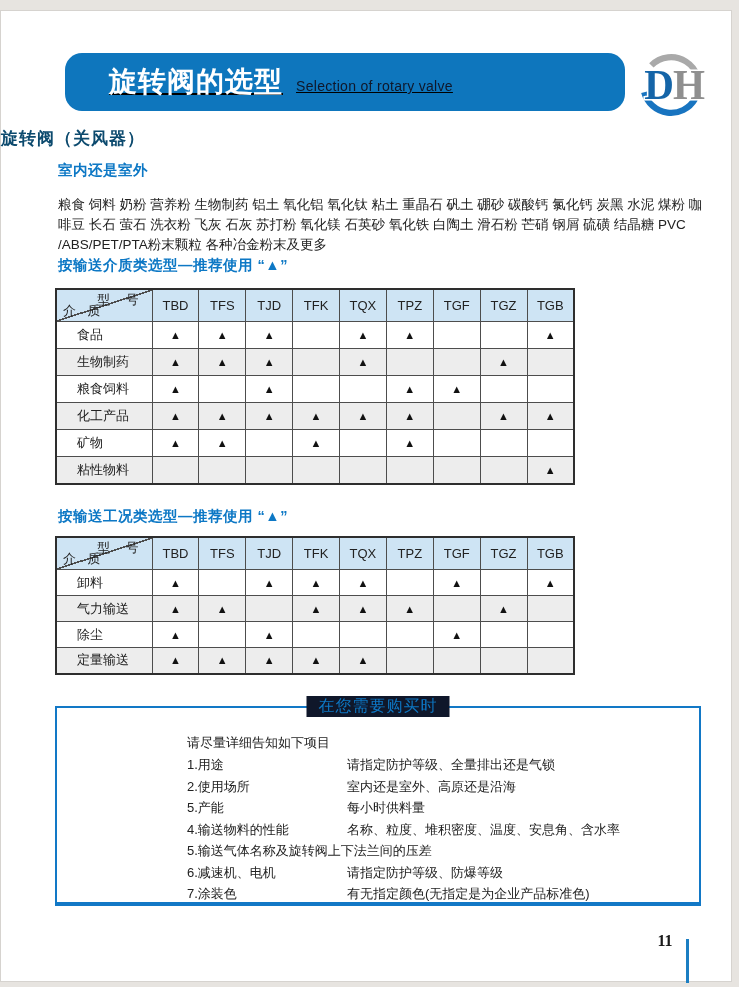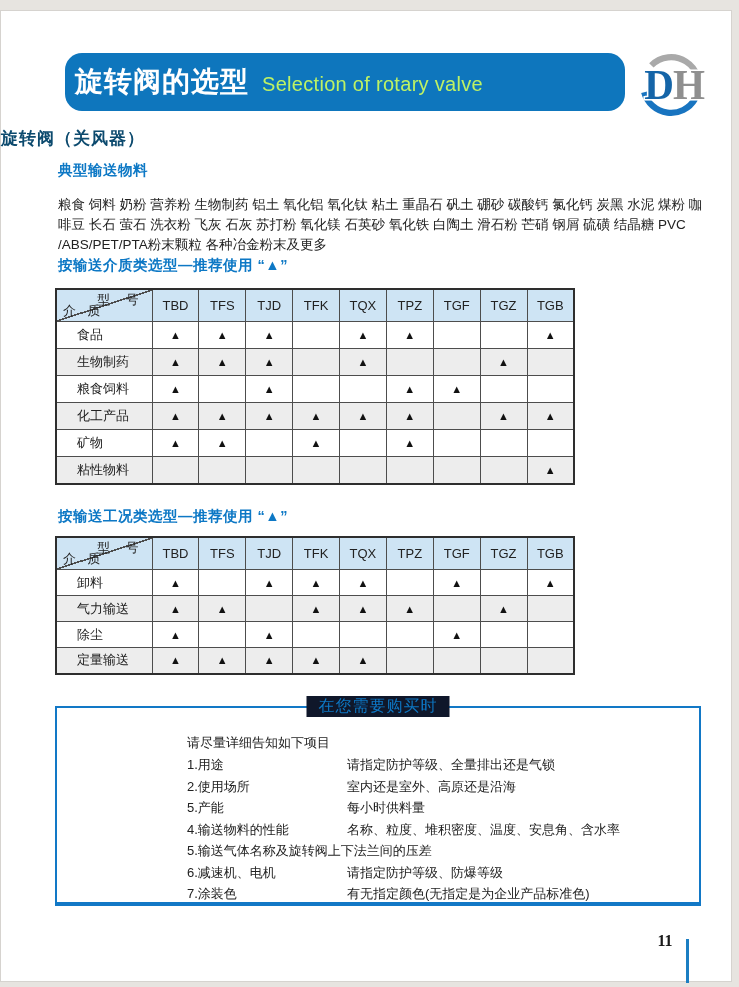--- a/index.html
+++ b/index.html
@@ -12,28 +12,28 @@
   }
   .page{
     position:absolute;left:0;top:10px;width:732px;height:972px;
     background:#ffffff;border:1px solid #d6d3cf;box-sizing:border-box;
   }
   
   .banner{
     position:absolute;left:64px;top:42px;width:560px;height:58px;
     background:#0e76bd;border-radius:17px;
     display:flex;align-items:baseline;
-    padding-left:10px;box-sizing:border-box;
+    padding-left:44px;box-sizing:border-box;text-decoration:underline;
   }
   .banner-title{
     color:#ffffff;font-size:28px;font-weight:bold;letter-spacing:1px;
     line-height:58px;
   }
   .banner-sub{
-    color:#bef264;font-size:20px;margin-left:13px;letter-spacing:.3px;
+    color:#0f172a;font-size:14px;margin-left:13px;letter-spacing:.3px;
   }
   .logo{position:absolute;left:634px;top:38px;width:72px;height:72px;}
   
   .page-title{
     position:absolute;left:0;top:116px;width:732px;
     color:#0c4a6e;font-size:17px;font-weight:bold;letter-spacing:1px;
   }
   .sec-heading{
     position:absolute;left:57px;
     color:#0d78c5;font-size:14.5px;font-weight:bold;letter-spacing:.5px;
@@ -121,21 +121,21 @@
       <path d="M 15.9 15.9 A 27 27 0 0 1 60.4 44.2" fill="none" stroke="#a9a9a9" stroke-width="6" stroke-linecap="butt"></path>
       <path d="M 8.9 42 A 27 27 0 0 0 58.4 48.5" fill="none" stroke="#1874c0" stroke-width="6" stroke-linecap="butt"></path>
       <text x="9" y="49" font-size="40" font-weight="bold" font-family="Liberation Serif, DejaVu Serif, serif" stroke="#ffffff" stroke-width="3" paint-order="stroke">
         <tspan fill="#1565a8">D</tspan><tspan fill="#8f8f8f" dx="-1">H</tspan>
       </text>
     </svg>
   </div>
 
   <div class="page-title">旋转阀（关风器）</div>
 
-  <div class="sec-heading materials-heading">典型输送物料</div>
+  <div class="sec-heading materials-heading">室内还是室外</div>
   <div class="materials-body">粮食 饲料 奶粉 营养粉 生物制药 铝土 氧化铝 氧化钛 粘土 重晶石 矾土 硼砂 碳酸钙 氯化钙 炭黑 水泥 煤粉 咖啡豆 长石 萤石 洗衣粉 飞灰 石灰 苏打粉 氧化镁 石英砂 氧化铁 白陶土 滑石粉 芒硝 钢屑 硫磺 结晶糖 PVC /ABS/PET/PTA粉末颗粒 各种冶金粉末及更多</div>
 
   <div class="sec-heading t1-heading">按输送介质类选型—推荐使用 “▲”</div>
   <table class="sel t1">
     <colgroup>
         <col class="first">
         <col span="9">
       </colgroup>
   <thead>
         <tr>

